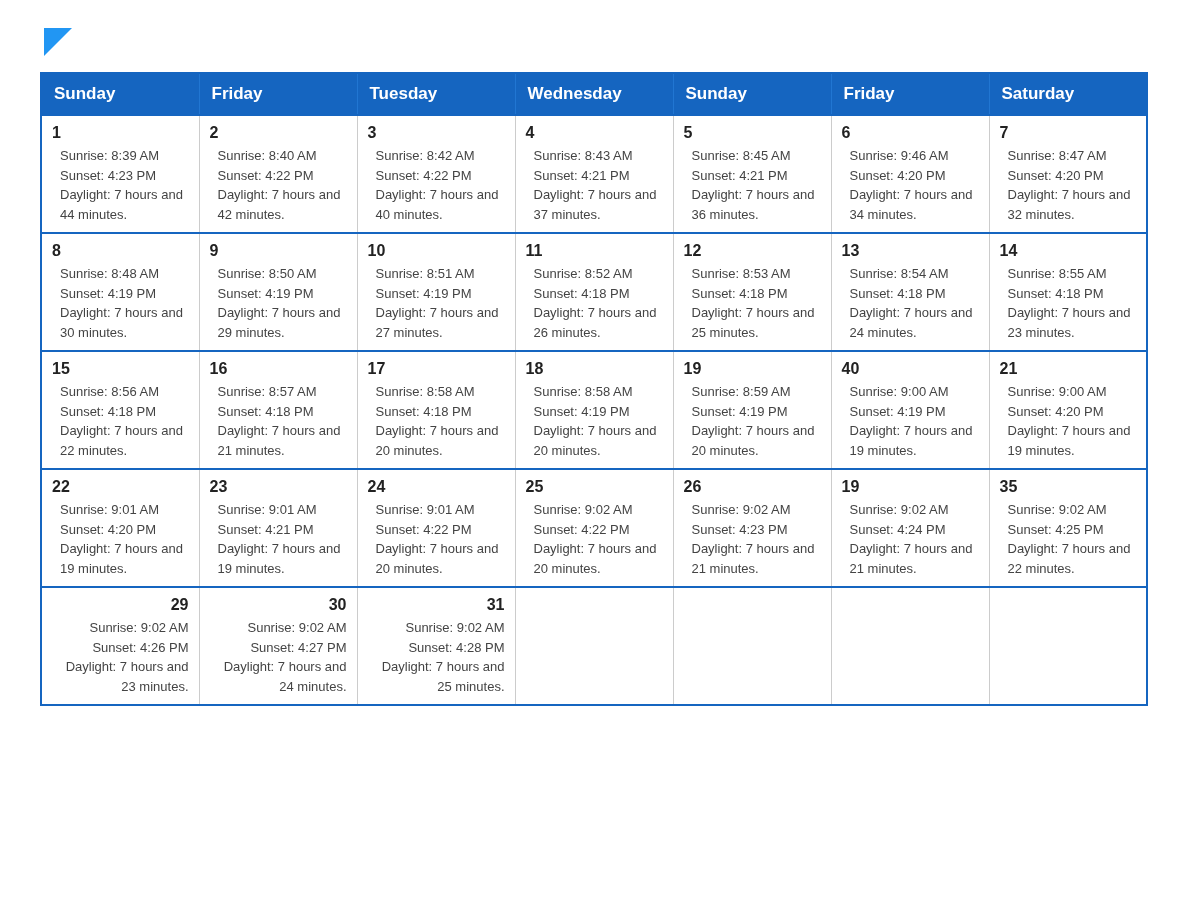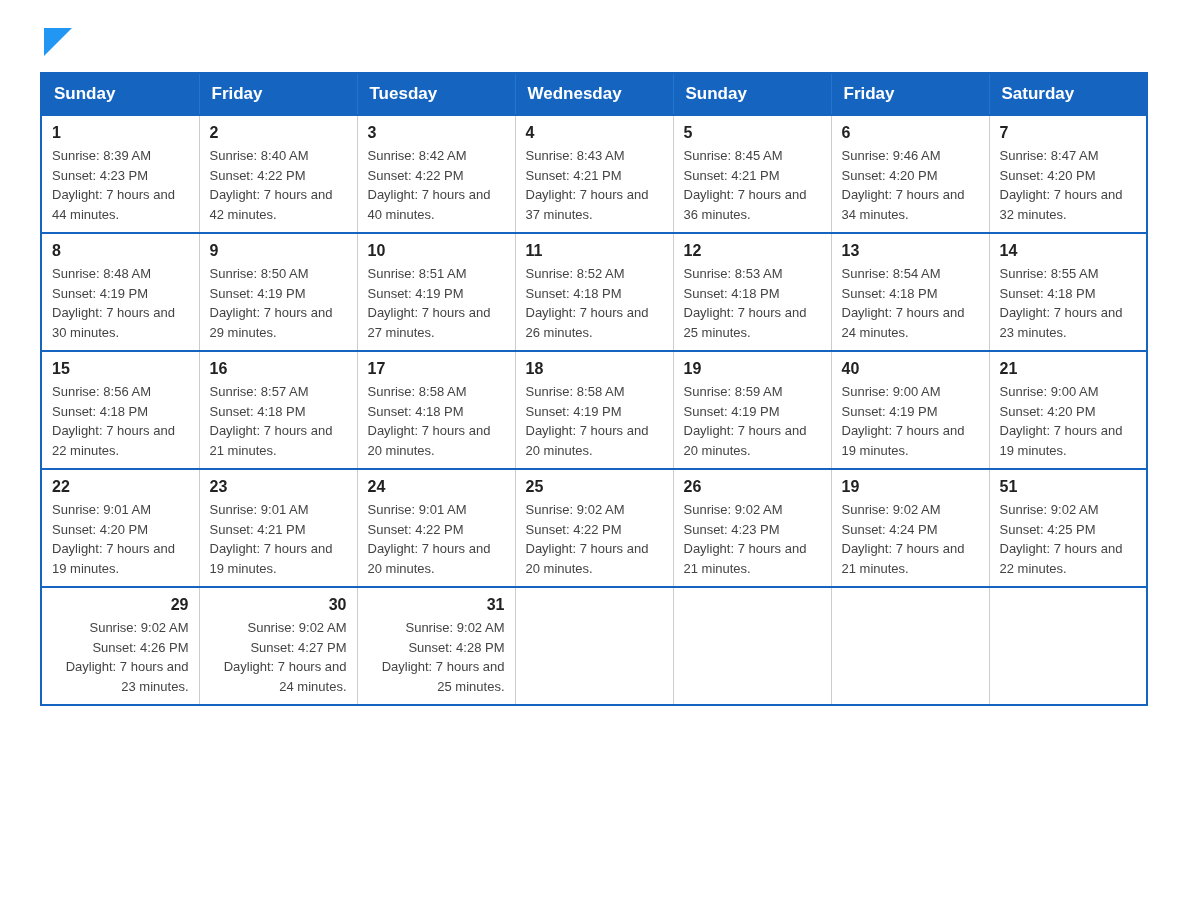--- a/index.html
+++ b/index.html
@@ -93,20 +93,21 @@
       font-size: 16px;
       font-weight: 600;
       color: #222;
       display: block;
       margin-bottom: 4px;
     }
     .day-info {
       font-size: 13px;
       color: #444;
       line-height: 1.5;
+      margin-left: 8px;
     }
     .empty-cell {
       background: #fff;
     }
   </style>
 </head>
 <body>
 
 <div class="header">
   <div class="logo">
@@ -352,21 +353,21 @@
       </td>
         <td>
         <span class="day-num">19</span>
         <div class="day-info">
           <span>Sunrise: </span><span>9:02 AM</span><br>
           <span>Sunset: </span><span>4:24 PM</span><br>
           <span>Daylight: </span><span>7 hours and 21 minutes.</span>
         </div>
       </td>
         <td>
-        <span class="day-num">51</span>
+        <span class="day-num">35</span>
         <div class="day-info">
           <span>Sunrise: </span><span>9:02 AM</span><br>
           <span>Sunset: </span><span>4:25 PM</span><br>
           <span>Daylight: </span><span>7 hours and 22 minutes.</span>
         </div>
       </td>
       </tr>
       <tr>
         <td>
         <span class="day-num">29</span>

